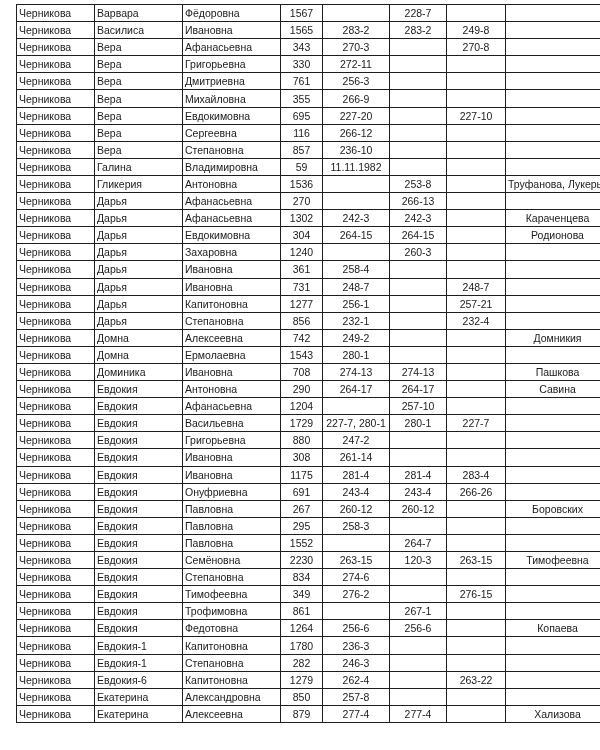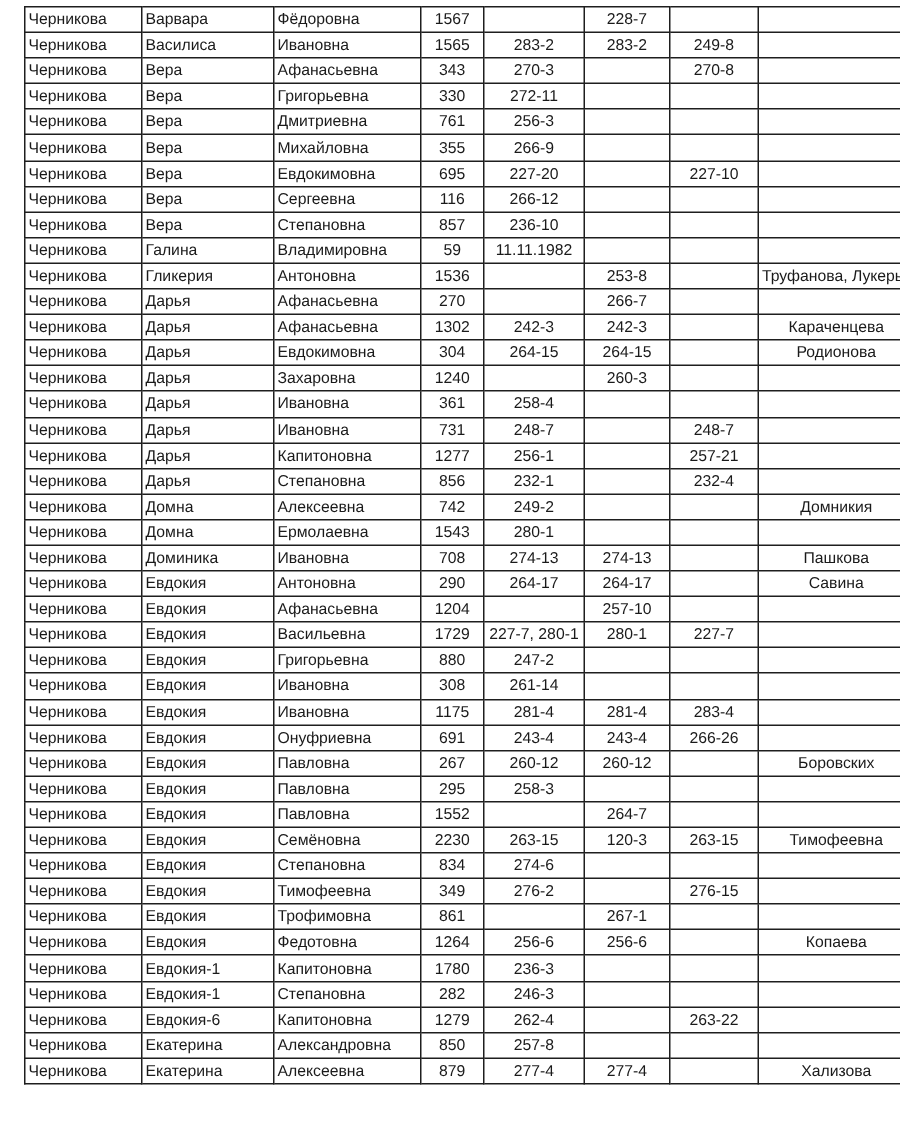--- a/index.html
+++ b/index.html
@@ -149,21 +149,21 @@
         <td class="c-center">253-8</td>
         <td class="c-center"></td>
         <td class="note-left">Труфанова, Лукерья</td>
       </tr>
       <tr>
         <td class="c-left">Черникова</td>
         <td class="c-left">Дарья</td>
         <td class="c-left">Афанасьевна</td>
         <td class="c-center">270</td>
         <td class="c-center"></td>
-        <td class="c-center">266-7</td>
+        <td class="c-center">266-13</td>
         <td class="c-center"></td>
         <td class="c-center"></td>
       </tr>
       <tr>
         <td class="c-left">Черникова</td>
         <td class="c-left">Дарья</td>
         <td class="c-left">Афанасьевна</td>
         <td class="c-center">1302</td>
         <td class="c-center">242-3</td>
         <td class="c-center">242-3</td>

